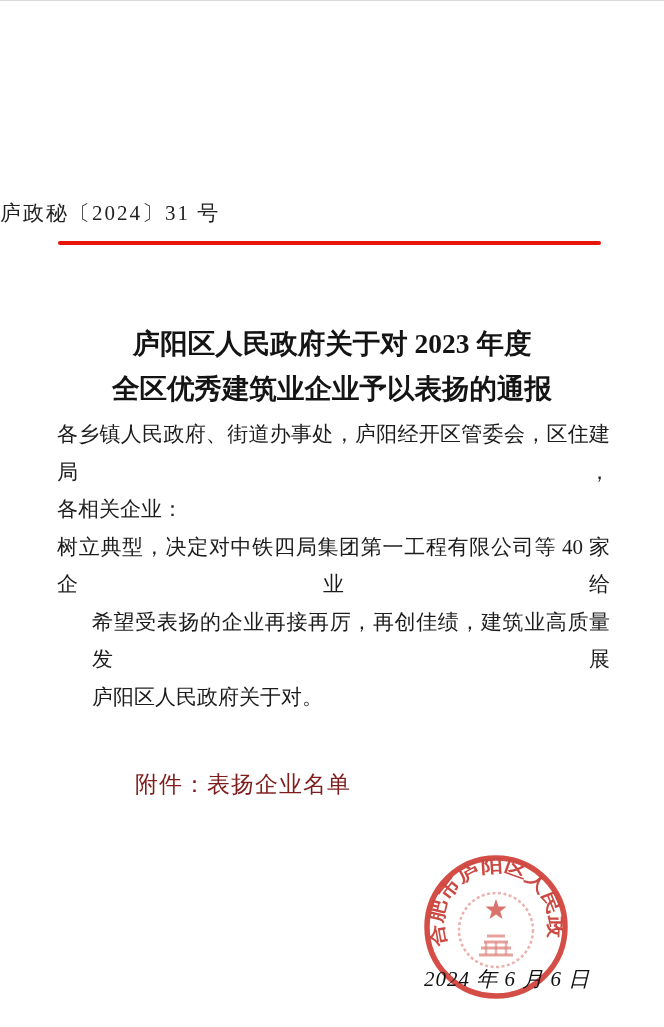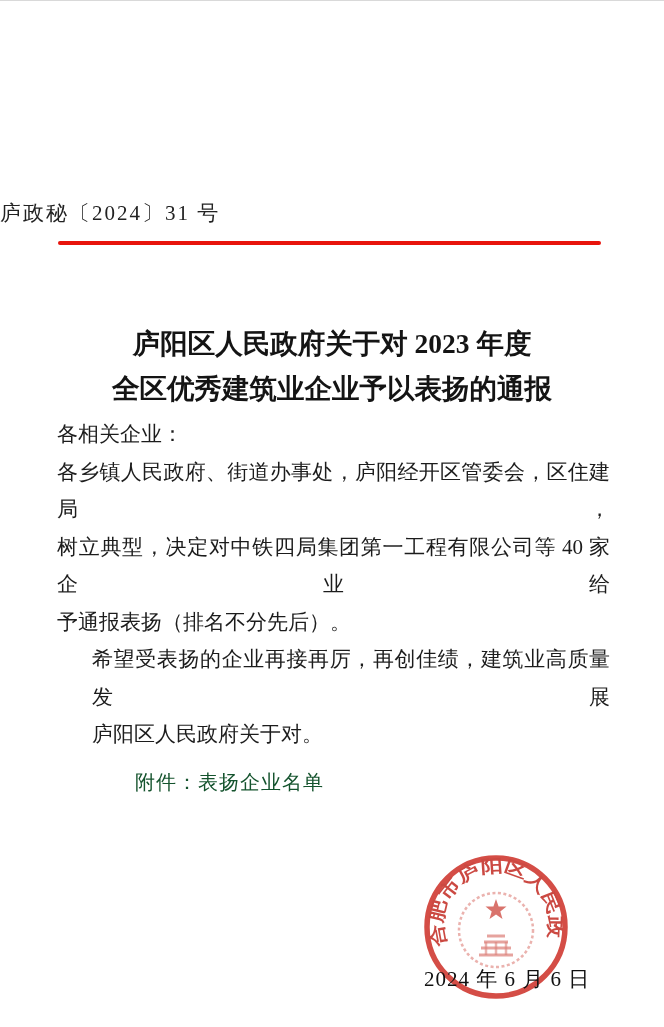--- a/index.html
+++ b/index.html
@@ -87,65 +87,65 @@
     white-space: normal;
     text-align: justify;
     text-align-last: justify;
   }
   .body-line.indent { padding-left: 35px; }
   
   .attachment {
     position: absolute;
     top: 768px;
     left: 135px;
-    font-size: 20px;
+    font-size: 23px;
     letter-spacing: 1px;
-    color: #14532d;
+    color: #7f1d1d;
   }
   
   .seal {
     position: absolute;
     top: 851px;
     left: 421px;
     width: 150px;
     height: 150px;
     z-index: 1;
   }
   
   .issue-date {
     position: absolute;
     top: 964px;
     left: 424px;
     font-size: 21px;
     letter-spacing: 1px;
     color: #111111;
     z-index: 5;
     white-space: nowrap;
+    font-style: italic;
   }
 </style>
 </head>
 <body>
 
 <div class="page">
 
 
   <div class="doc-number">庐政秘〔2024〕31 号</div>
 
   <div class="red-rule"></div>
 
   <div class="doc-title">
     <div>庐阳区人民政府关于对 2023 年度</div>
     <div>全区优秀建筑业企业予以表扬的通报</div>
   </div>
 
   <div class="body-block">
+    <div class="body-line fill">各乡镇人民政府、街道办事处，庐阳经开区管委会，区住建局，</div>
     <div class="body-line">各相关企业：</div>
-    <div class="body-line fill">各乡镇人民政府、街道办事处，庐阳经开区管委会，区住建局，</div>
     <div class="body-line fill">树立典型，决定对中铁四局集团第一工程有限公司等 40 家企业给</div>
-    <div class="body-line">予通报表扬（排名不分先后）。</div>
     <div class="body-line fill indent">希望受表扬的企业再接再厉，再创佳绩，建筑业高质量发展</div>
     <div class="body-line indent">庐阳区人民政府关于对。</div>
   </div>
 
   <div class="attachment">附件：表扬企业名单</div>
 
   <svg class="seal" viewBox="0 0 150 150">
     <defs>
       <path id="sealArc" d="M 26 93 A 53 53 0 1 1 124 93" fill="none"></path>
     </defs>

